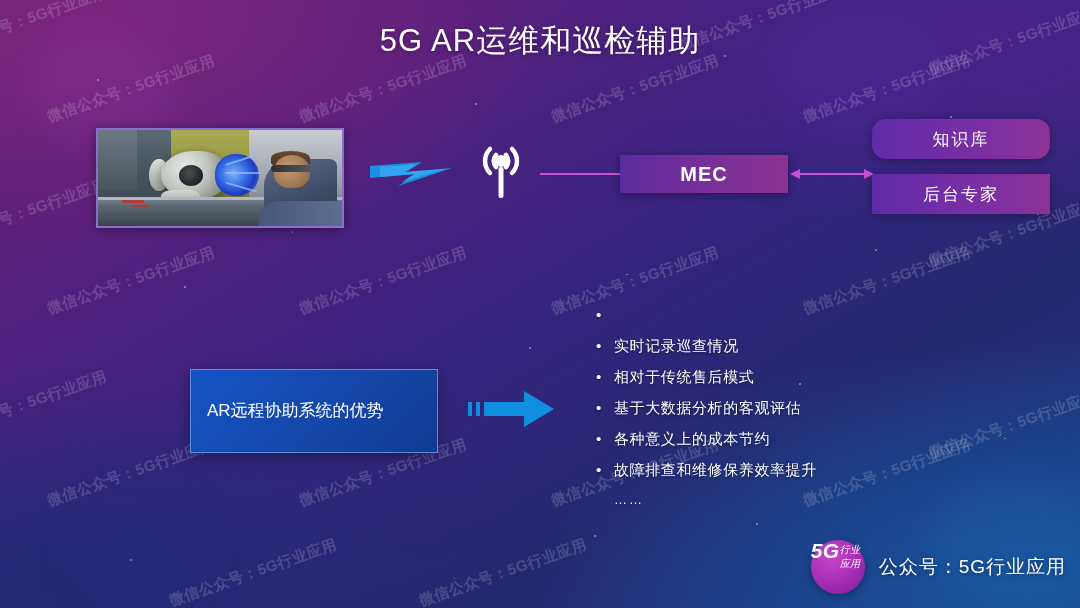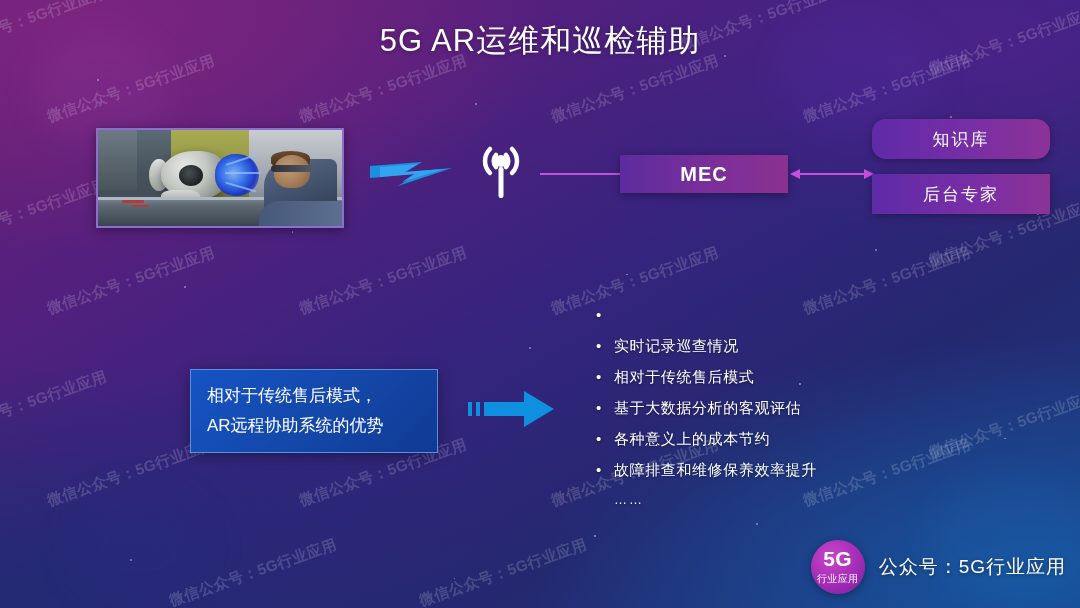--- a/index.html
+++ b/index.html
@@ -186,22 +186,22 @@
   }
   .bl .txt { letter-spacing:.6px; }
   .bl.ell { margin-top:4px; }
   .bl.ell .txt { letter-spacing:2px; font-size:13px; opacity:.95; }
 
   
   #brand { position:absolute; right:14px; bottom:14px; display:flex; align-items:center; gap:14px; }
   #brand-logo {
     width:54px; height:54px; border-radius:50%;
     background:radial-gradient(circle at 38% 32%, #c946c9 0%, #a82fb8 48%, #7b1f9e 100%);
-    display:flex; flex-direction:column; align-items:center; justify-content:center;
-    color:#fff; box-shadow:0 2px 8px rgba(0,0,0,.35);
+    display:flex; flex-direction:row; justify-content:center;
+    color:#fff; box-shadow:0 2px 8px rgba(0,0,0,.35);font-style:italic;
   }
   #brand-logo .lg-5g { font-size:21px; font-weight:bold; line-height:1; letter-spacing:.5px; }
   #brand-logo .lg-sub { font-size:10px; margin-top:3px; letter-spacing:.3px; }
   #brand-text { color:#fff; font-size:19px; letter-spacing:1px; text-shadow:0 1px 4px rgba(0,0,0,.4); }
 </style>
 </head>
 <body>
 
 <div id="slide">
 
@@ -313,21 +313,20 @@
       <line x1="8" y1="11" x2="76" y2="11" stroke="#c44fd8" stroke-width="2"></line>
       <polygon points="0,11 10,6 10,16" fill="#c44fd8"></polygon>
       <polygon points="84,11 74,6 74,16" fill="#c44fd8"></polygon>
     </svg>
   </div>
 
   <div class="rbox" id="rbox-kb">知识库</div>
   <div class="rbox" id="rbox-exp">后台专家</div>
 
   <div id="callout">
-    <div>相对于传统售后模式，</div>
     <div>AR远程协助系统的优势</div>
   </div>
 
   <div id="bigarrow">
     <svg viewBox="0 0 90 48" width="90" height="48">
       <polygon points="18,17 58,17 58,6 88,24 58,42 58,31 18,31" fill="#0f8fe0"></polygon>
       <rect x="10" y="17" width="4" height="14" fill="#0f8fe0"></rect>
       <rect x="2" y="17" width="4" height="14" fill="#0f8fe0"></rect>
     </svg>
   </div>

